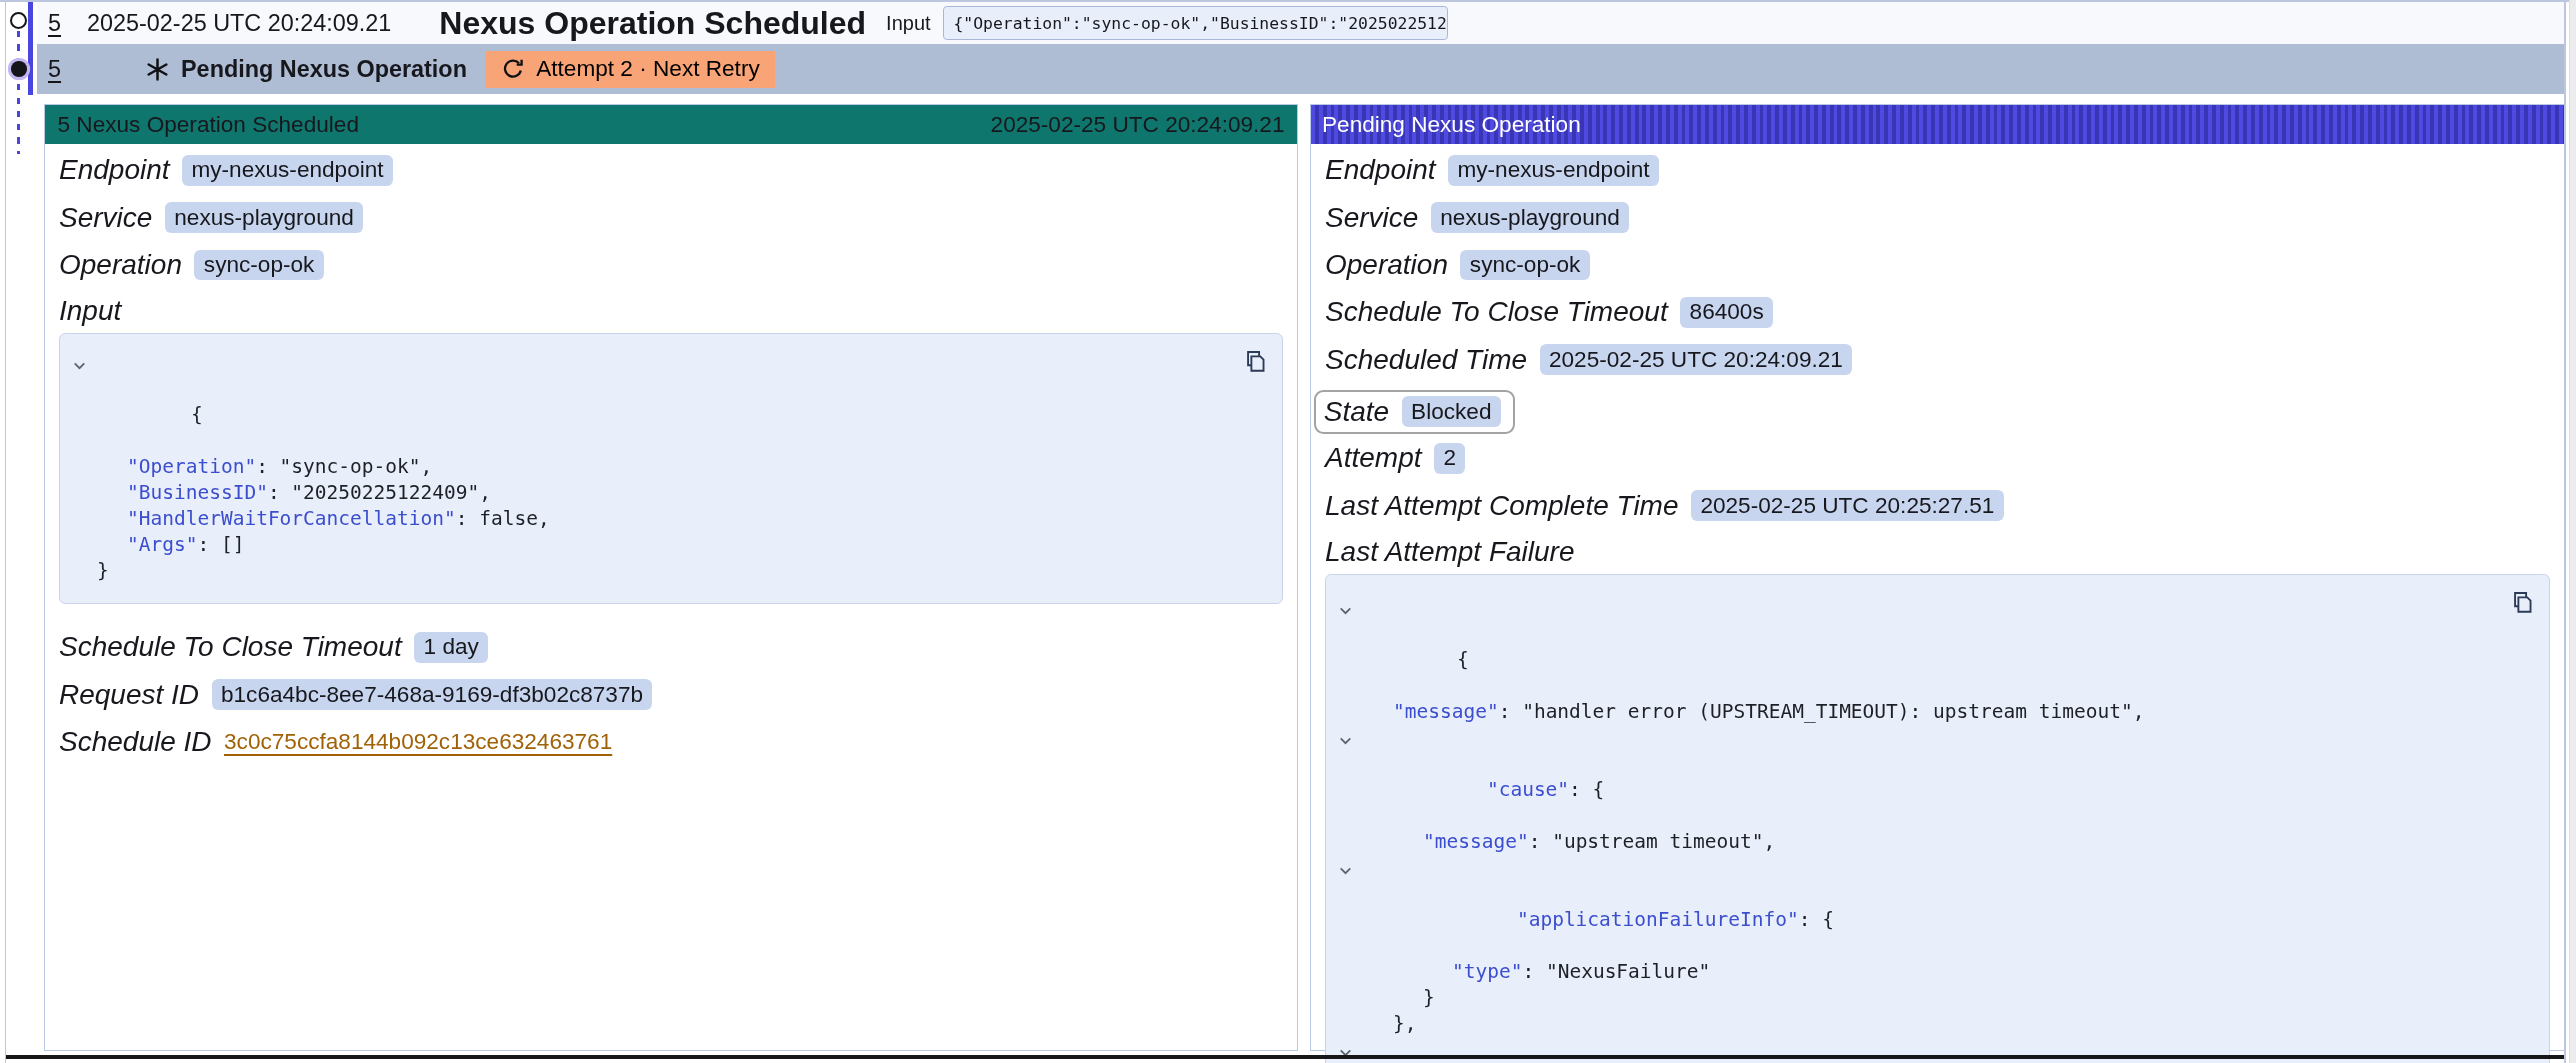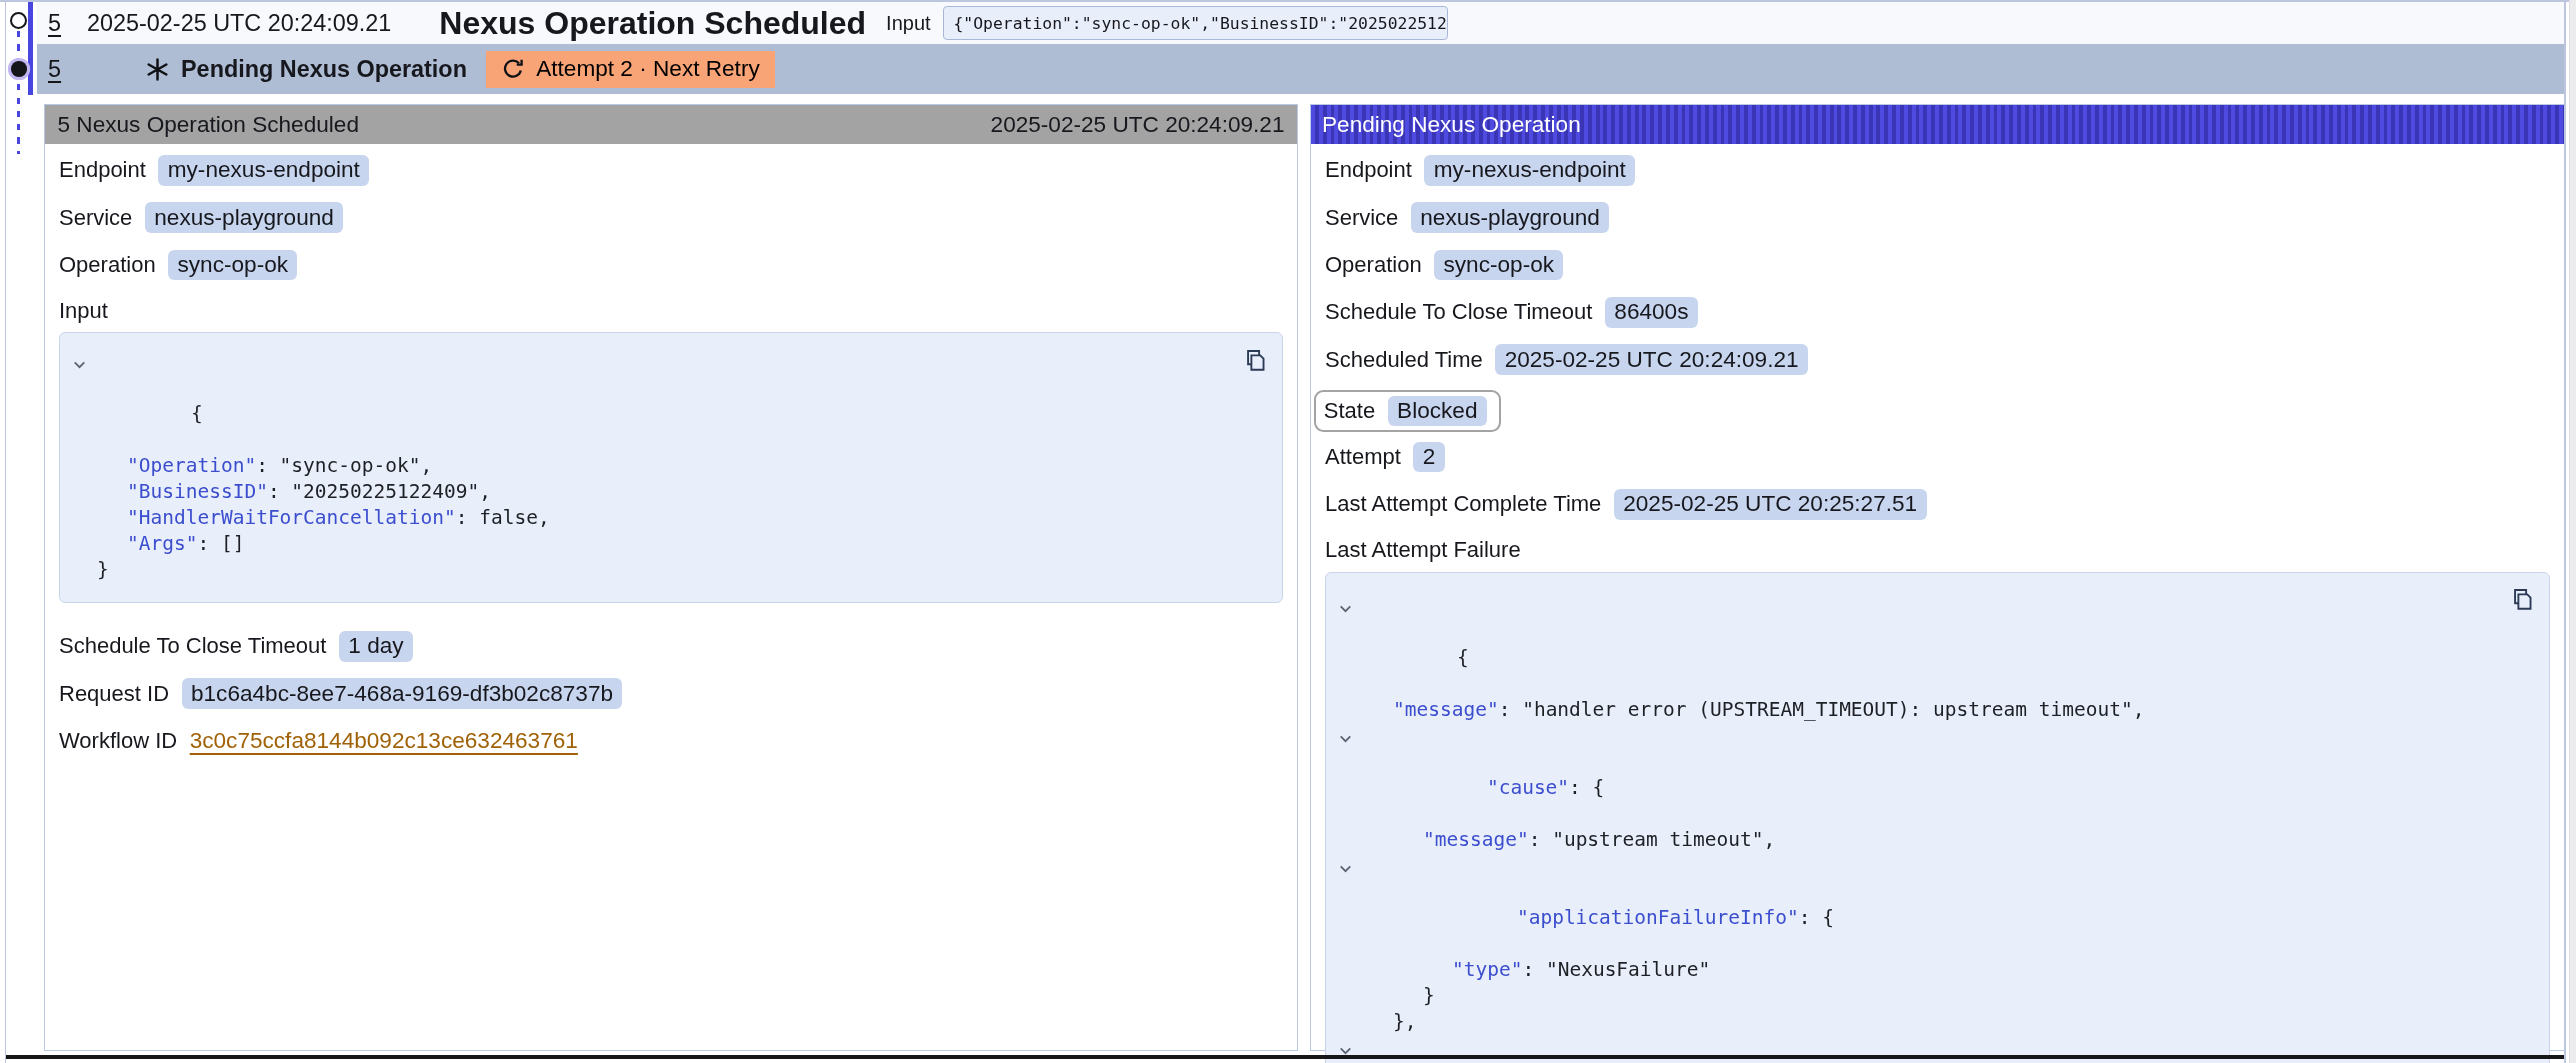--- a/index.html
+++ b/index.html
@@ -41,28 +41,28 @@
   .ast { margin-left:84px; display:flex; }
   .rtitle2 { font-size:23.4px; font-weight:700; margin-left:11px; }
   .obadge { display:flex; align-items:center; gap:11px; background:#f9a477; height:37px;
             padding:0 15.6px; font-size:22.6px; margin-left:18.7px; color:#000000; }
 
   
   .panel { position:absolute; top:104px; height:947px; background:#fff; border:1.6px solid #b9c8e4; }
   .panel-left  { left:44px;  width:1254px; }
   .panel-right { left:1310px; width:1255px; }
   .phead { height:39px; display:flex; align-items:center; font-size:22.6px; }
-  .phead-solid { background:#a3a3a3; justify-content:space-between; padding:0 12.5px; color:#17181d; }
+  .phead-solid { background:#0f766e; justify-content:space-between; padding:0 12.5px; color:#17181d; }
   .phead-striped { background:repeating-linear-gradient(90deg,#4f4ae0 0 3.9px,#3a35b4 3.9px 7.8px);
                    color:#ffffff; padding:0 11px; font-weight:500; }
   .pbody { padding:9.4px 14px 0 14px; }
 
   
   .frow { display:flex; align-items:center; min-height:34px; margin-bottom:13.3px; }
-  .flabel { font-size:22px; margin-right:12.5px; white-space:nowrap; }
+  .flabel { font-size:28px; margin-right:12.5px; white-space:nowrap;font-style:italic; }
   .fbadge { font-size:22.6px; background:#c8d5ef; border-radius:6.2px; padding:2.3px 9.4px; white-space:nowrap; }
   .flink  { font-size:22.6px; text-decoration:underline; text-underline-offset:4.7px; color:#a16207; }
   .label-only { min-height:31px; margin-bottom:6.2px; }
 
   
   .annrow { margin:7.8px 0 7.8px -11px; min-height:0; }
   .annbox { display:inline-flex; align-items:center; border:2px solid #a3a3a3; border-radius:9.4px;
             padding:3.9px 12.5px 3.9px 7.8px; background:#fff; position:relative; z-index:3; }
 
   
@@ -162,21 +162,21 @@
 
     <div class="frow">
       <span class="flabel">Schedule To Close Timeout</span>
       <span class="fbadge">1 day</span>
     </div>
     <div class="frow">
       <span class="flabel">Request ID</span>
       <span class="fbadge">b1c6a4bc-8ee7-468a-9169-df3b02c8737b</span>
     </div>
     <div class="frow">
-      <span class="flabel">Workflow ID</span>
+      <span class="flabel">Schedule ID</span>
       <a class="flink">3c0c75ccfa8144b092c13ce632463761</a>
     </div>
   </div>
 </div>
 
 <div class="panel panel-right">
   <div class="phead phead-striped">
     <span>Pending Nexus Operation</span>
   </div>
   <div class="pbody">

